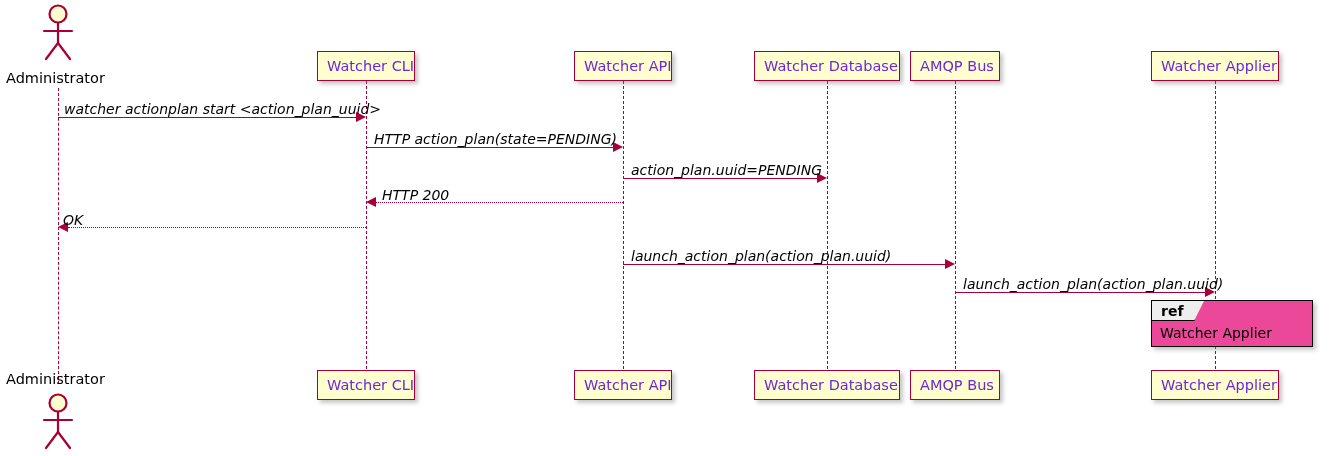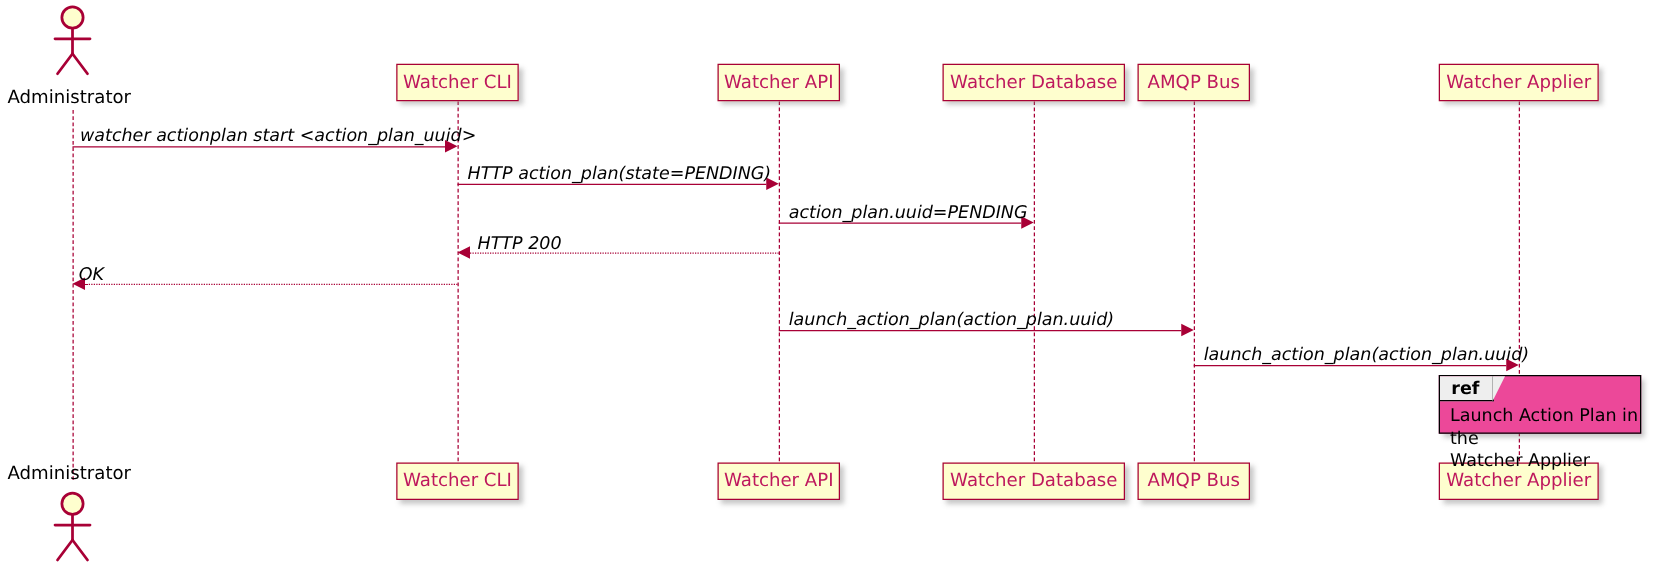--- a/index.html
+++ b/index.html
@@ -16,24 +16,24 @@
     position:absolute;width:0;
     border-left:1.5px dashed #A80036;
   }
 
   
   .participant{
     position:absolute;
     background:#FEFECE;
     border:1.5px solid #A80036;
     box-shadow:3px 3px 4px rgba(130,130,130,0.45);
-    color:#be185d;
+    color:#6d28d9;
     font-size:14.5px;
     line-height:1;
-    display:flex;align-items:center;justify-content:center;
+    display:flex;align-items:center;justify-content:flex-start;
     white-space:nowrap;
     box-sizing:border-box;
     padding:0 9px;
     height:30px;
   }
 
   
   .actor{position:absolute;width:50px;height:58px;}
   .actor svg{display:block;overflow:visible;}
   .actor-label{
@@ -190,18 +190,17 @@
 
   <div class="msg-line" style="left:955px;top:292px;width:250px;"></div>
   <div class="arrow-head right" style="left:1205px;top:287px;"></div>
   <div class="msg-label" style="left:963px;top:277px;">launch_action_plan(action_plan.uuid)</div>
 
   <div class="ref-box" style="left:1151px;top:300px;width:162px;height:47px;">
     <div class="ref-tab">
       <span>ref</span>
     </div>
     <div class="ref-body">
-      <div>Launch Action Plan in the</div>
       <div>Watcher Applier</div>
     </div>
   </div>
 
 </div>
 
 </body></html>

